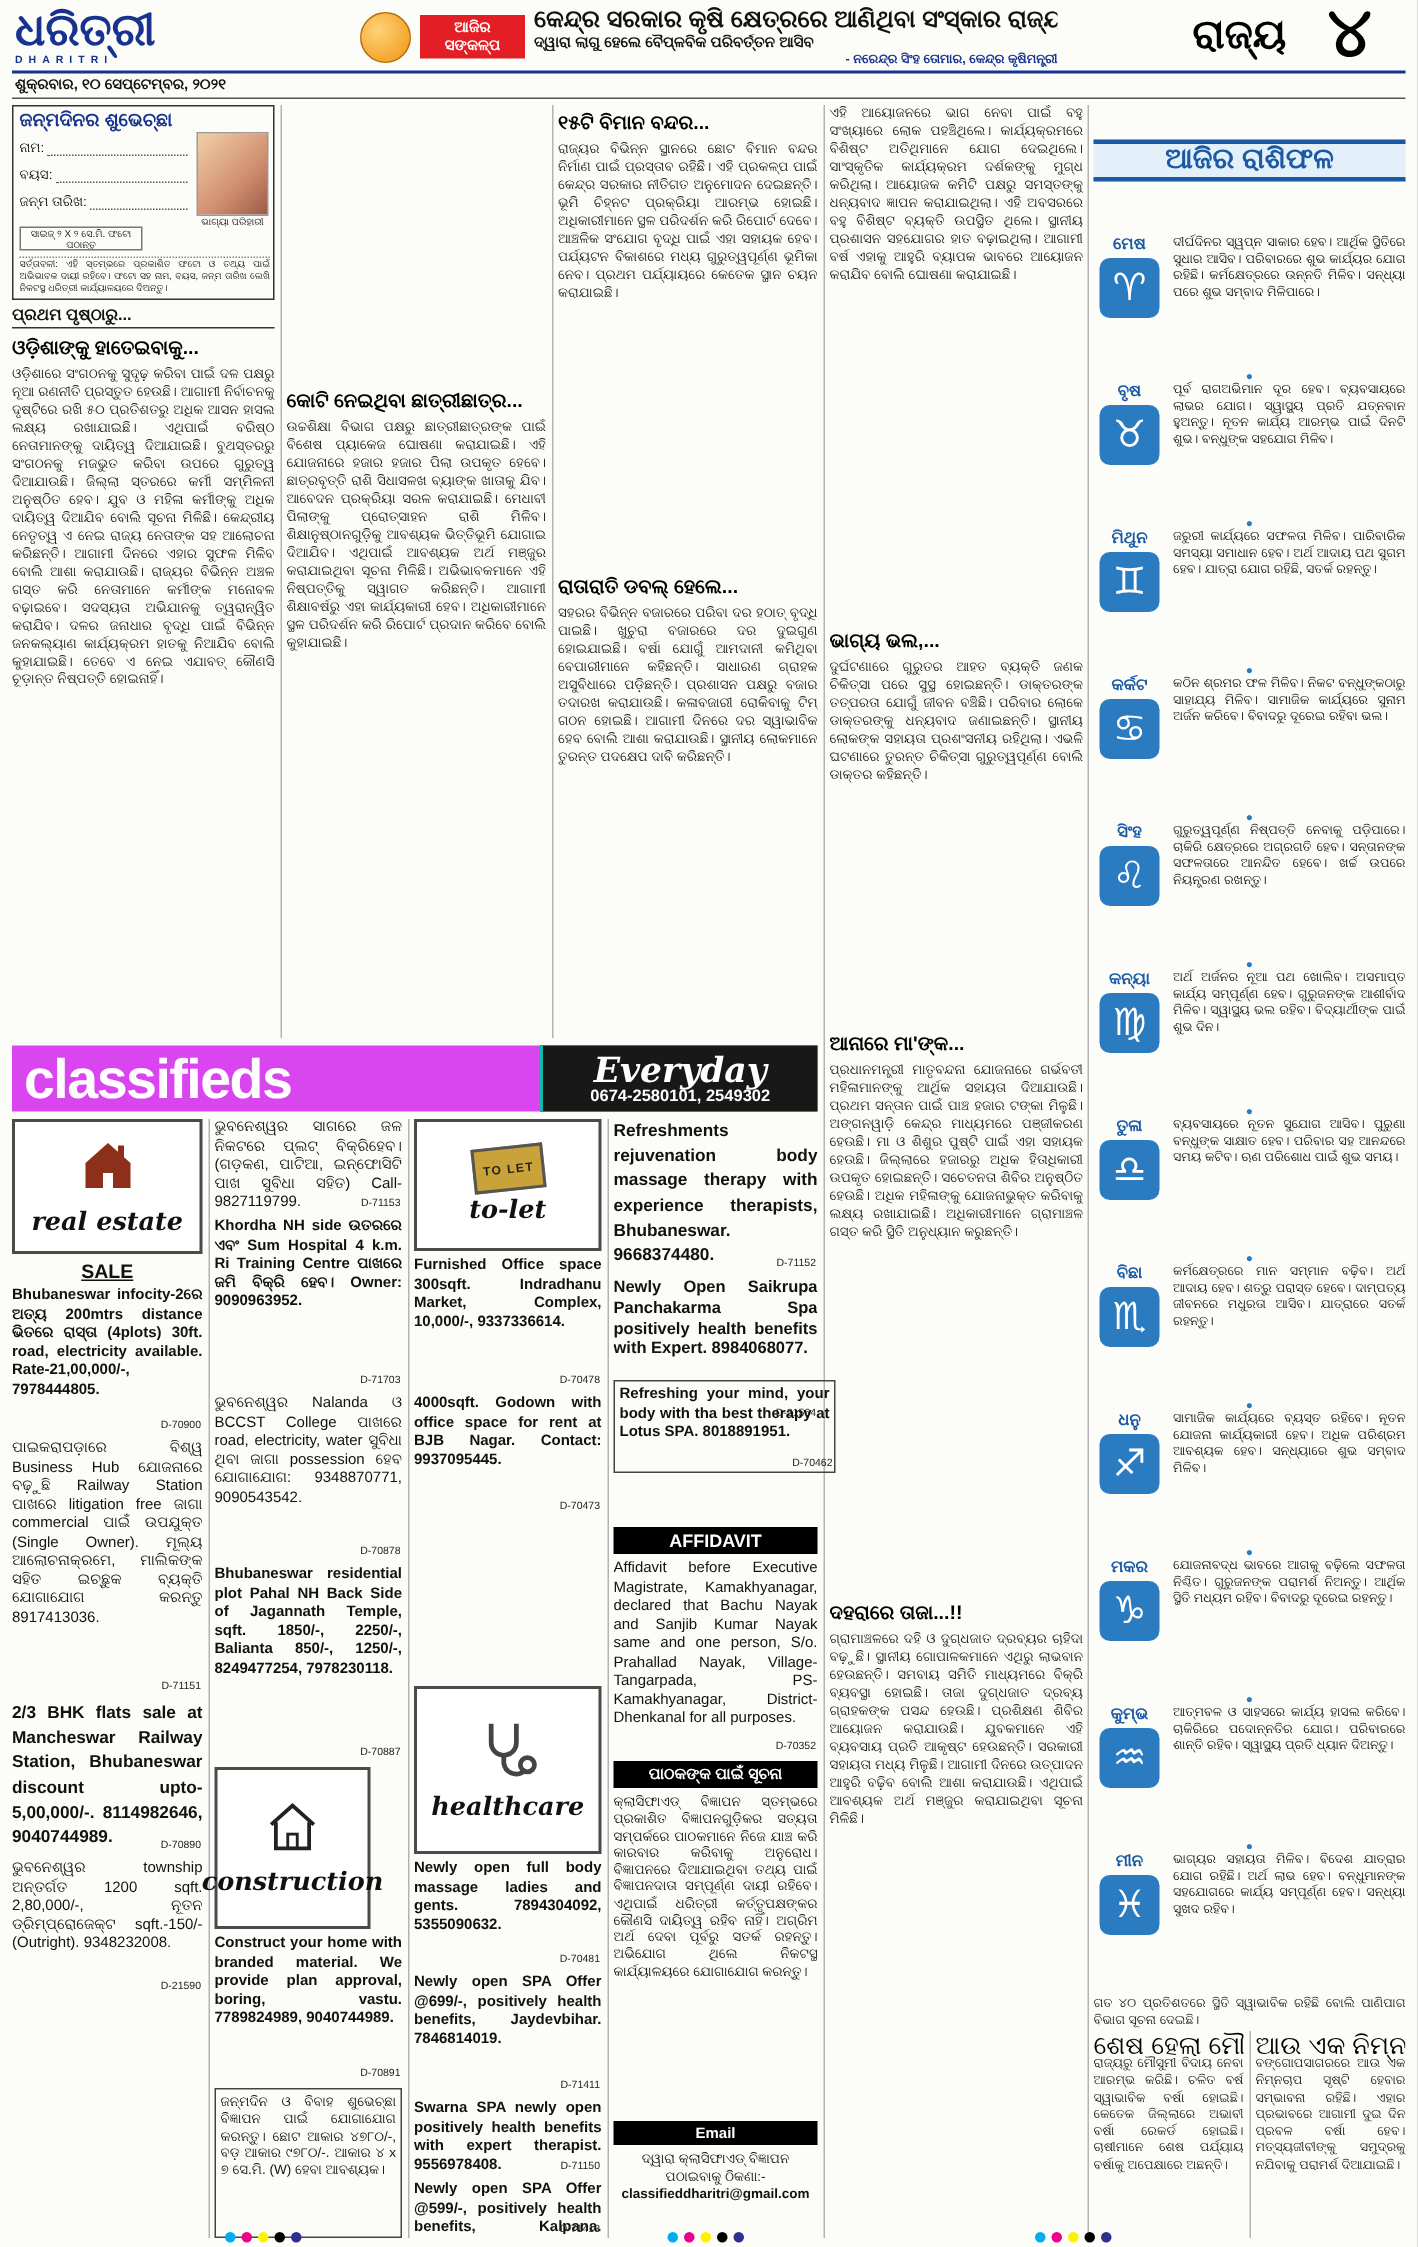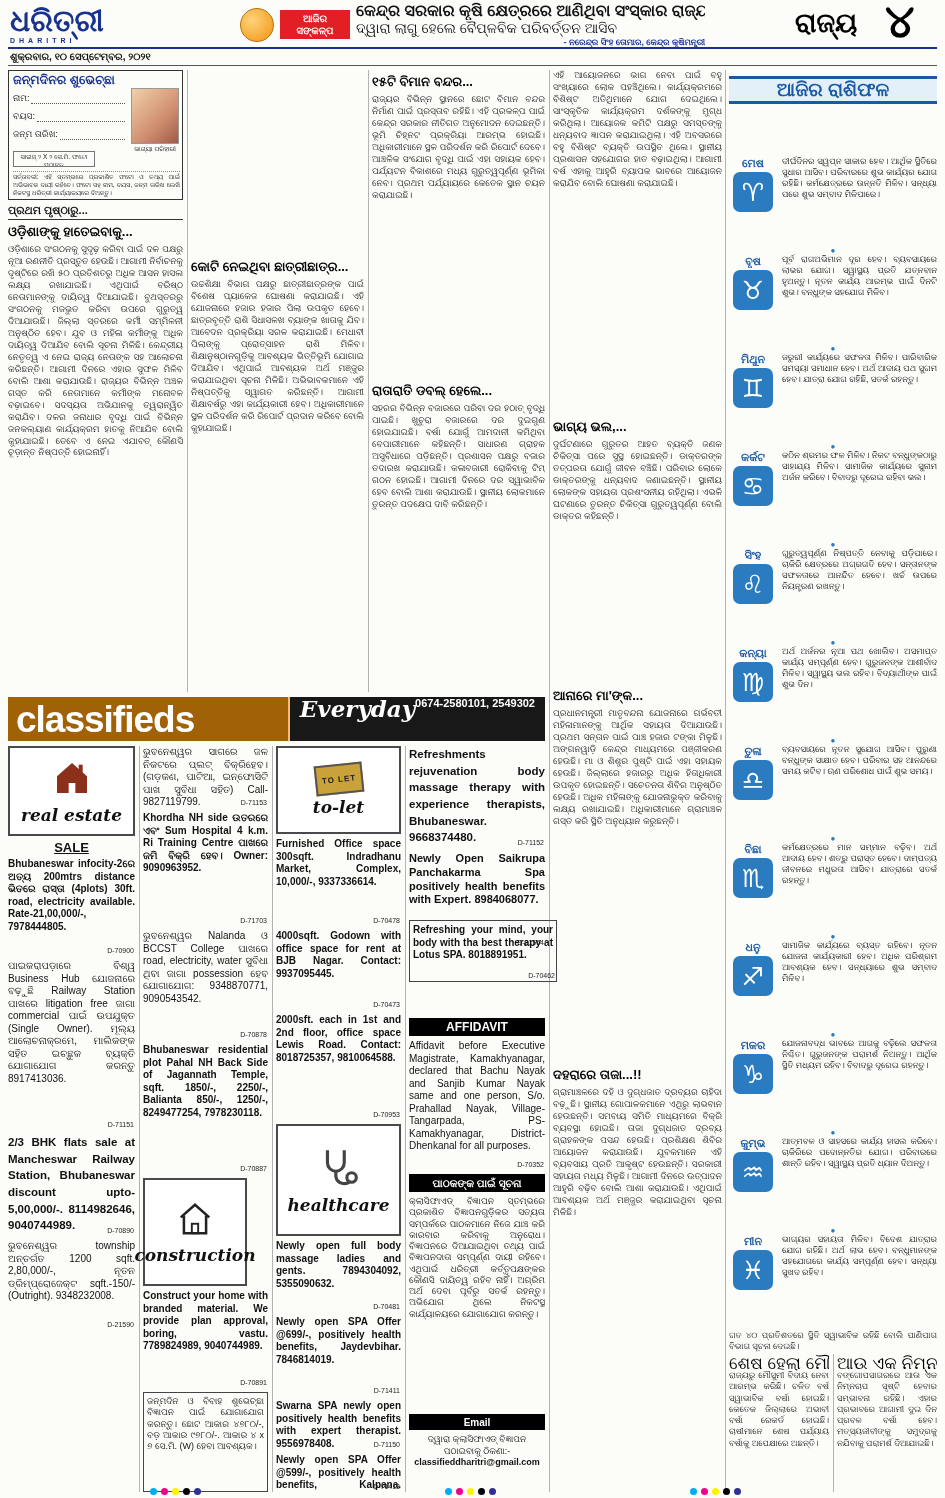--- a/index.html
+++ b/index.html
@@ -41,21 +41,21 @@
   <div class="abs" style="left:10px;top:5px;width:150px;height:40px">
     <div style="font-size:30px;font-weight:bold;color:#17338f;line-height:1.05">ଧରିତ୍ରୀ</div>
     <div style="font-size:7px;letter-spacing:4px;color:#17338f;font-weight:bold">DHARITRI</div>
   </div>
 
   <div class="abs" style="left:240px;top:4px;width:465px;height:41px;display:flex;align-items:center;gap:6px">
     <div style="width:34px;height:34px;border-radius:50%;background:radial-gradient(circle at 35% 35%,#ffd27a,#f0940f);border:1px solid #b57108;flex:0 0 auto"></div>
     <div style="background:#e31e24;color:#fff;font-weight:bold;font-size:10px;line-height:1.15;padding:3px 5px;text-align:center;flex:0 0 auto;max-width:70px">ଆଜିର ସଙ୍କଳ୍ପ</div>
     <div style="flex:1;min-width:0">
       <div style="font-size:16px;font-weight:bold;white-space:nowrap;overflow:hidden">କେନ୍ଦ୍ର ସରକାର କୃଷି କ୍ଷେତ୍ରରେ ଆଣିଥିବା ସଂସ୍କାର ରାଜ୍ୟମାନଙ୍କ</div>
-      <div style="font-size:14px;font-weight:normal;white-space:nowrap;overflow:hidden">ଦ୍ୱାରା ଲାଗୁ ହେଲେ ବୈପ୍ଳବିକ ପରିବର୍ତ୍ତନ ଆସିବ</div>
+      <div style="font-size:10px;font-weight:bold;white-space:nowrap;overflow:hidden">ଦ୍ୱାରା ଲାଗୁ ହେଲେ ବୈପ୍ଳବିକ ପରିବର୍ତ୍ତନ ଆସିବ</div>
       <div class="navy" style="font-size:8.5px;font-weight:bold;text-align:right;white-space:nowrap;overflow:hidden">- ନରେନ୍ଦ୍ର ସିଂହ ତୋମାର, କେନ୍ଦ୍ର କୃଷିମନ୍ତ୍ରୀ</div>
     </div>
   </div>
 
   <div class="abs" style="left:795px;top:8px;font-size:27px;font-weight:bold;color:#000">ରାଜ୍ୟ</div>
   <div class="abs" style="left:885px;top:-6px;font-size:46px;font-weight:bold;color:#000">୪</div>
 
   <div class="hr" style="left:8px;top:47px;width:929px;height:2px"></div>
   <div class="abs" style="left:10px;top:51px;font-size:10px;font-weight:bold;color:#111">ଶୁକ୍ରବାର, ୧୦ ସେପ୍ଟେମ୍ବର, ୨୦୨୧</div>
   <div class="hr" style="left:8px;top:65px;width:929px;height:1px;background:#555"></div>
@@ -100,21 +100,21 @@
   <div class="abs bodytxt" style="left:372px;top:403px;width:173px;height:289px">ସହରର ବିଭିନ୍ନ ବଜାରରେ ପରିବା ଦର ହଠାତ୍ ବୃଦ୍ଧି ପାଇଛି। ଖୁଚୁରା ବଜାରରେ ଦର ଦୁଇଗୁଣ ହୋଇଯାଇଛି। ବର୍ଷା ଯୋଗୁଁ ଆମଦାନୀ କମିଥିବା ବେପାରୀମାନେ କହିଛନ୍ତି। ସାଧାରଣ ଗ୍ରାହକ ଅସୁବିଧାରେ ପଡ଼ିଛନ୍ତି। ପ୍ରଶାସନ ପକ୍ଷରୁ ବଜାର ତଦାରଖ କରାଯାଉଛି। କଳାବଜାରୀ ରୋକିବାକୁ ଟିମ୍ ଗଠନ ହୋଇଛି। ଆଗାମୀ ଦିନରେ ଦର ସ୍ୱାଭାବିକ ହେବ ବୋଲି ଆଶା କରାଯାଉଛି। ସ୍ଥାନୀୟ ଲୋକମାନେ ତୁରନ୍ତ ପଦକ୍ଷେପ ଦାବି କରିଛନ୍ତି।</div>
 
   <div class="abs bodytxt" style="left:553px;top:70px;width:169px;height:346px">ଏହି ଆୟୋଜନରେ ଭାଗ ନେବା ପାଇଁ ବହୁ ସଂଖ୍ୟାରେ ଲୋକ ପହଞ୍ଚିଥିଲେ। କାର୍ଯ୍ୟକ୍ରମରେ ବିଶିଷ୍ଟ ଅତିଥିମାନେ ଯୋଗ ଦେଇଥିଲେ। ସାଂସ୍କୃତିକ କାର୍ଯ୍ୟକ୍ରମ ଦର୍ଶକଙ୍କୁ ମୁଗ୍ଧ କରିଥିଲା। ଆୟୋଜକ କମିଟି ପକ୍ଷରୁ ସମସ୍ତଙ୍କୁ ଧନ୍ୟବାଦ ଜ୍ଞାପନ କରାଯାଇଥିଲା। ଏହି ଅବସରରେ ବହୁ ବିଶିଷ୍ଟ ବ୍ୟକ୍ତି ଉପସ୍ଥିତ ଥିଲେ। ସ୍ଥାନୀୟ ପ୍ରଶାସନ ସହଯୋଗର ହାତ ବଢ଼ାଇଥିଲା। ଆଗାମୀ ବର୍ଷ ଏହାକୁ ଆହୁରି ବ୍ୟାପକ ଭାବରେ ଆୟୋଜନ କରାଯିବ ବୋଲି ଘୋଷଣା କରାଯାଇଛି।</div>
   <div class="abs hl" style="left:553px;top:419px;width:169px">ଭାଗ୍ୟ ଭଲ,...</div>
   <div class="abs bodytxt" style="left:553px;top:439px;width:169px;height:246px">ଦୁର୍ଘଟଣାରେ ଗୁରୁତର ଆହତ ବ୍ୟକ୍ତି ଜଣକ ଚିକିତ୍ସା ପରେ ସୁସ୍ଥ ହୋଇଛନ୍ତି। ଡାକ୍ତରଙ୍କ ତତ୍ପରତା ଯୋଗୁଁ ଜୀବନ ବଞ୍ଚିଛି। ପରିବାର ଲୋକେ ଡାକ୍ତରଙ୍କୁ ଧନ୍ୟବାଦ ଜଣାଇଛନ୍ତି। ସ୍ଥାନୀୟ ଲୋକଙ୍କ ସହାୟତା ପ୍ରଶଂସନୀୟ ରହିଥିଲା। ଏଭଳି ଘଟଣାରେ ତୁରନ୍ତ ଚିକିତ୍ସା ଗୁରୁତ୍ୱପୂର୍ଣ୍ଣ ବୋଲି ଡାକ୍ତର କହିଛନ୍ତି।</div>
   <div class="abs hl" style="left:553px;top:688px;width:169px">ଆନାରେ ମା'ଙ୍କ...</div>
   <div class="abs bodytxt" style="left:553px;top:708px;width:169px;height:356px">ପ୍ରଧାନମନ୍ତ୍ରୀ ମାତୃବନ୍ଦନା ଯୋଜନାରେ ଗର୍ଭବତୀ ମହିଳାମାନଙ୍କୁ ଆର୍ଥିକ ସହାୟତା ଦିଆଯାଉଛି। ପ୍ରଥମ ସନ୍ତାନ ପାଇଁ ପାଞ୍ଚ ହଜାର ଟଙ୍କା ମିଳୁଛି। ଅଙ୍ଗନୱାଡ଼ି କେନ୍ଦ୍ର ମାଧ୍ୟମରେ ପଞ୍ଜୀକରଣ ହେଉଛି। ମା ଓ ଶିଶୁର ପୁଷ୍ଟି ପାଇଁ ଏହା ସହାୟକ ହେଉଛି। ଜିଲ୍ଲାରେ ହଜାରରୁ ଅଧିକ ହିତାଧିକାରୀ ଉପକୃତ ହୋଇଛନ୍ତି। ସଚେତନତା ଶିବିର ଅନୁଷ୍ଠିତ ହେଉଛି। ଅଧିକ ମହିଳାଙ୍କୁ ଯୋଜନାଭୁକ୍ତ କରିବାକୁ ଲକ୍ଷ୍ୟ ରଖାଯାଇଛି। ଅଧିକାରୀମାନେ ଗ୍ରାମାଞ୍ଚଳ ଗସ୍ତ କରି ସ୍ଥିତି ଅନୁଧ୍ୟାନ କରୁଛନ୍ତି।</div>
   <div class="abs hl" style="left:553px;top:1067px;width:169px">ଦହରାରେ ତାଜା...!!</div>
   <div class="abs bodytxt" style="left:553px;top:1087px;width:169px;height:405px">ଗ୍ରାମାଞ୍ଚଳରେ ଦହି ଓ ଦୁଗ୍ଧଜାତ ଦ୍ରବ୍ୟର ଚାହିଦା ବଢ଼ୁଛି। ସ୍ଥାନୀୟ ଗୋପାଳକମାନେ ଏଥିରୁ ଲାଭବାନ ହେଉଛନ୍ତି। ସମବାୟ ସମିତି ମାଧ୍ୟମରେ ବିକ୍ରି ବ୍ୟବସ୍ଥା ହୋଇଛି। ତାଜା ଦୁଗ୍ଧଜାତ ଦ୍ରବ୍ୟ ଗ୍ରାହକଙ୍କ ପସନ୍ଦ ହେଉଛି। ପ୍ରଶିକ୍ଷଣ ଶିବିର ଆୟୋଜନ କରାଯାଉଛି। ଯୁବକମାନେ ଏହି ବ୍ୟବସାୟ ପ୍ରତି ଆକୃଷ୍ଟ ହେଉଛନ୍ତି। ସରକାରୀ ସହାୟତା ମଧ୍ୟ ମିଳୁଛି। ଆଗାମୀ ଦିନରେ ଉତ୍ପାଦନ ଆହୁରି ବଢ଼ିବ ବୋଲି ଆଶା କରାଯାଉଛି। ଏଥିପାଇଁ ଆବଶ୍ୟକ ଅର୍ଥ ମଞ୍ଜୁର କରାଯାଇଥିବା ସୂଚନା ମିଳିଛି।</div>
 
-  <div class="abs" style="left:729px;top:76px;width:208px;height:28px;background:#e3f0fa;border-top:3px solid #1a5aa5;border-bottom:3px solid #1a5aa5;display:flex;justify-content:center">
+  <div class="abs" style="left:729px;top:93px;width:208px;height:28px;background:#e3f0fa;border-top:3px solid #1a5aa5;border-bottom:3px solid #1a5aa5;display:flex;justify-content:center">
     <span style="font-size:19px;font-weight:bold;color:#1a5aa5">ଆଜିର ରାଶିଫଳ</span>
   </div>
 
   <div class="z-entry" style="top:156px">
     <div class="z-left">
         <div class="z-name">ମେଷ</div>
     <div class="z-icon">
           <span>♈</span>
         </div>
       </div>
@@ -231,23 +231,23 @@
     <span>ଭାଗ୍ୟର ସହାୟତା ମିଳିବ। ବିଦେଶ ଯାତ୍ରାର ଯୋଗ ରହିଛି। ଅର୍ଥ ଲାଭ ହେବ। ବନ୍ଧୁମାନଙ୍କ ସହଯୋଗରେ କାର୍ଯ୍ୟ ସମ୍ପୂର୍ଣ୍ଣ ହେବ। ସନ୍ଧ୍ୟା ସୁଖଦ ରହିବ।</span>
   </div>
 
   <div class="abs bodytxt" style="left:729px;top:1330px;width:208px;height:22px;font-size:8.5px">ଗତ ୪୦ ପ୍ରତିଶତରେ ସ୍ଥିତି ସ୍ୱାଭାବିକ ରହିଛି ବୋଲି ପାଣିପାଗ ବିଭାଗ ସୂଚନା ଦେଇଛି।</div>
   <div class="abs hl2" style="left:729px;top:1354px;width:100px">ଶେଷ ହେଲା ମୌସୁମୀ...</div>
   <div class="abs bodytxt" style="left:729px;top:1370px;width:100px;height:122px;font-size:8.5px">ରାଜ୍ୟରୁ ମୌସୁମୀ ବିଦାୟ ନେବା ଆରମ୍ଭ କରିଛି। ଚଳିତ ବର୍ଷ ସ୍ୱାଭାବିକ ବର୍ଷା ହୋଇଛି। କେତେକ ଜିଲ୍ଲାରେ ଅଭାବୀ ବର୍ଷା ରେକର୍ଡ ହୋଇଛି। ଚାଷୀମାନେ ଶେଷ ପର୍ଯ୍ୟାୟ ବର୍ଷାକୁ ଅପେକ୍ଷାରେ ଅଛନ୍ତି।</div>
   <div class="vr" style="left:833px;top:1354px;height:138px"></div>
   <div class="abs hl2" style="left:837px;top:1354px;width:100px">ଆଉ ଏକ ନିମ୍ନଚାପ ଆସୁଛି...</div>
   <div class="abs bodytxt" style="left:837px;top:1370px;width:100px;height:122px;font-size:8.5px">ବଙ୍ଗୋପସାଗରରେ ଆଉ ଏକ ନିମ୍ନଚାପ ସୃଷ୍ଟି ହେବାର ସମ୍ଭାବନା ରହିଛି। ଏହାର ପ୍ରଭାବରେ ଆଗାମୀ ଦୁଇ ଦିନ ପ୍ରବଳ ବର୍ଷା ହେବ। ମତ୍ସ୍ୟଜୀବୀଙ୍କୁ ସମୁଦ୍ରକୁ ନଯିବାକୁ ପରାମର୍ଶ ଦିଆଯାଇଛି।</div>
 
-  <div class="abs" style="left:8px;top:697px;width:537px;height:44px;background:#a16207;display:flex;align-items:center">
+  <div class="abs" style="left:8px;top:697px;width:537px;height:44px;background:#d946ef;display:flex;align-items:center">
     <div style="color:#fff;font-weight:bold;font-size:37px;line-height:1;padding-left:8px;letter-spacing:-1px">classifieds</div>
-    <div style="margin-left:auto;height:100%;display:flex;flex-direction:row;justify-content:center;text-align:center;background:#181818;border-left:2px solid #fdba74;padding:0 10px;min-width:185px">
+    <div style="margin-left:auto;height:100%;display:flex;flex-direction:column;justify-content:center;text-align:center;background:#181818;border-left:2px solid #14b8a6;padding:0 10px;min-width:185px">
       <div style="color:#fff;font-style:italic;font-weight:bold;font-size:23px;line-height:1;font-family:'DejaVu Serif',serif">Everyday</div>
       <div style="color:#fff;font-size:11px;font-weight:bold">0674-2580101, 2549302</div>
     </div>
   </div>
 
   <div class="vr" style="left:139px;top:746px;height:746px"></div>
   <div class="vr" style="left:272px;top:746px;height:746px"></div>
   <div class="vr" style="left:405px;top:746px;height:746px"></div>
 
   <div class="catbox" style="left:8px;top:746px;width:127px;height:90px">
@@ -312,24 +312,20 @@
       </span>
     <span class="slab">to-let</span>
   </div>
   <div class="ad b" style="left:276px;top:838px;width:125px;height:88px">
       <div class="tx">Furnished Office space 300sqft. Indradhanu Market, Complex, 10,000/-, 9337336614.</div>
       <div class="id">D-70478</div>
     </div>
   <div class="ad b" style="left:276px;top:930px;width:125px;height:80px">
       <div class="tx">4000sqft. Godown with office space for rent at BJB Nagar. Contact: 9937095445.</div>
       <div class="id">D-70473</div>
-    </div>
-  <div class="ad b" style="left:276px;top:1014px;width:125px;height:106px">
-      <div class="tx">2000sft. each in 1st and 2nd floor, office space Lewis Road. Contact: 8018725357, 9810064588.</div>
-      <div class="id">D-70953</div>
     </div>
   <div class="catbox" style="left:276px;top:1124px;width:125px;height:112px">
     <span><svg width="42" height="42" viewBox="0 0 40 40">
           <path d="M9 4 v12 a8 8 0 0 0 16 0 V4" fill="none" stroke="#444" stroke-width="3"></path>
           <path d="M17 24 v5 a8 8 0 0 0 14 4" fill="none" stroke="#444" stroke-width="3"></path>
           <circle cx="32" cy="30" r="4.5" fill="none" stroke="#444" stroke-width="3"></circle>
         </svg></span>
     <span class="slab">healthcare</span>
   </div>
   <div class="ad b" style="left:276px;top:1240px;width:125px;height:72px">

